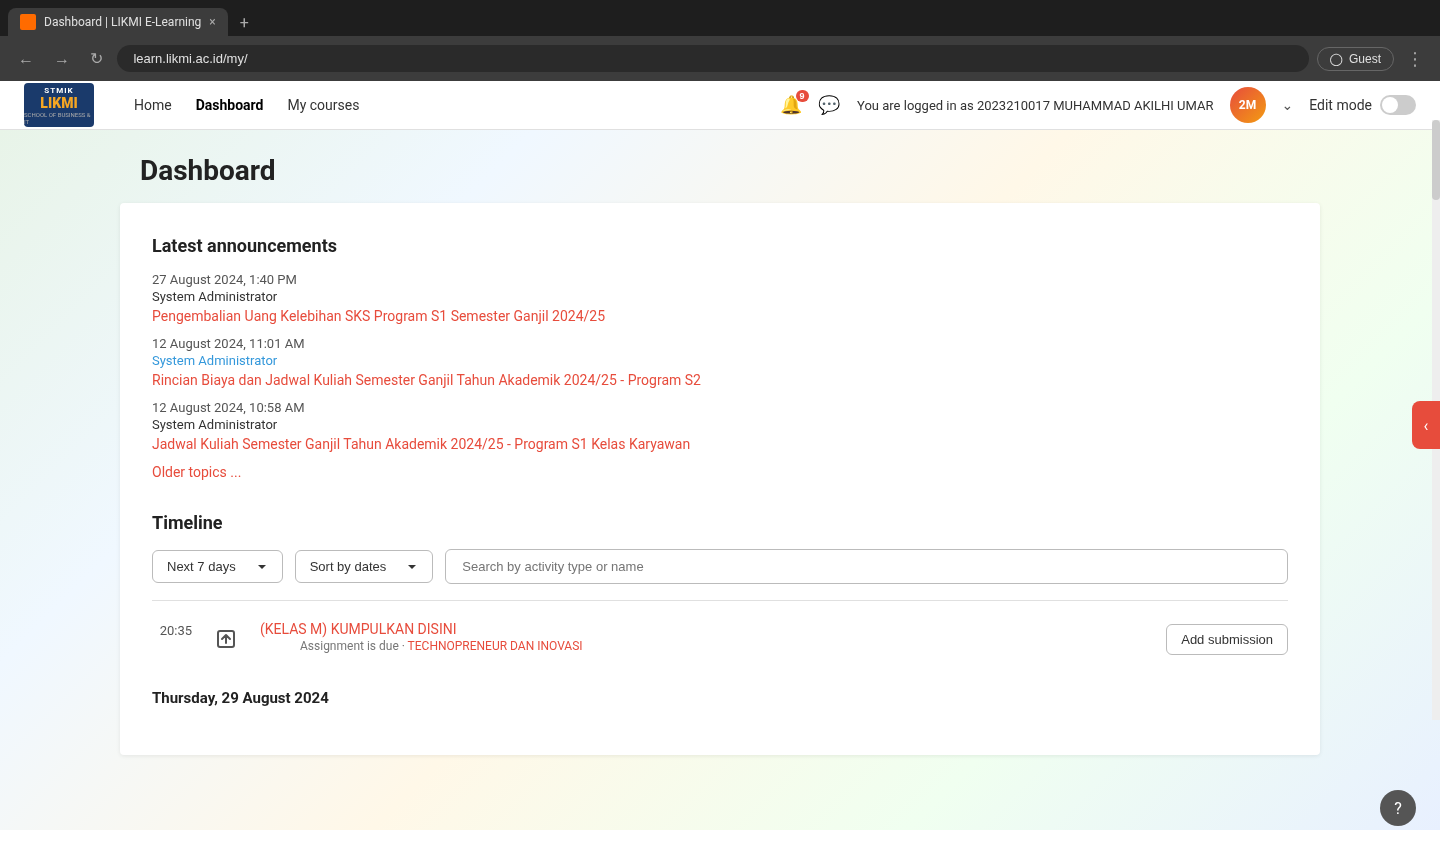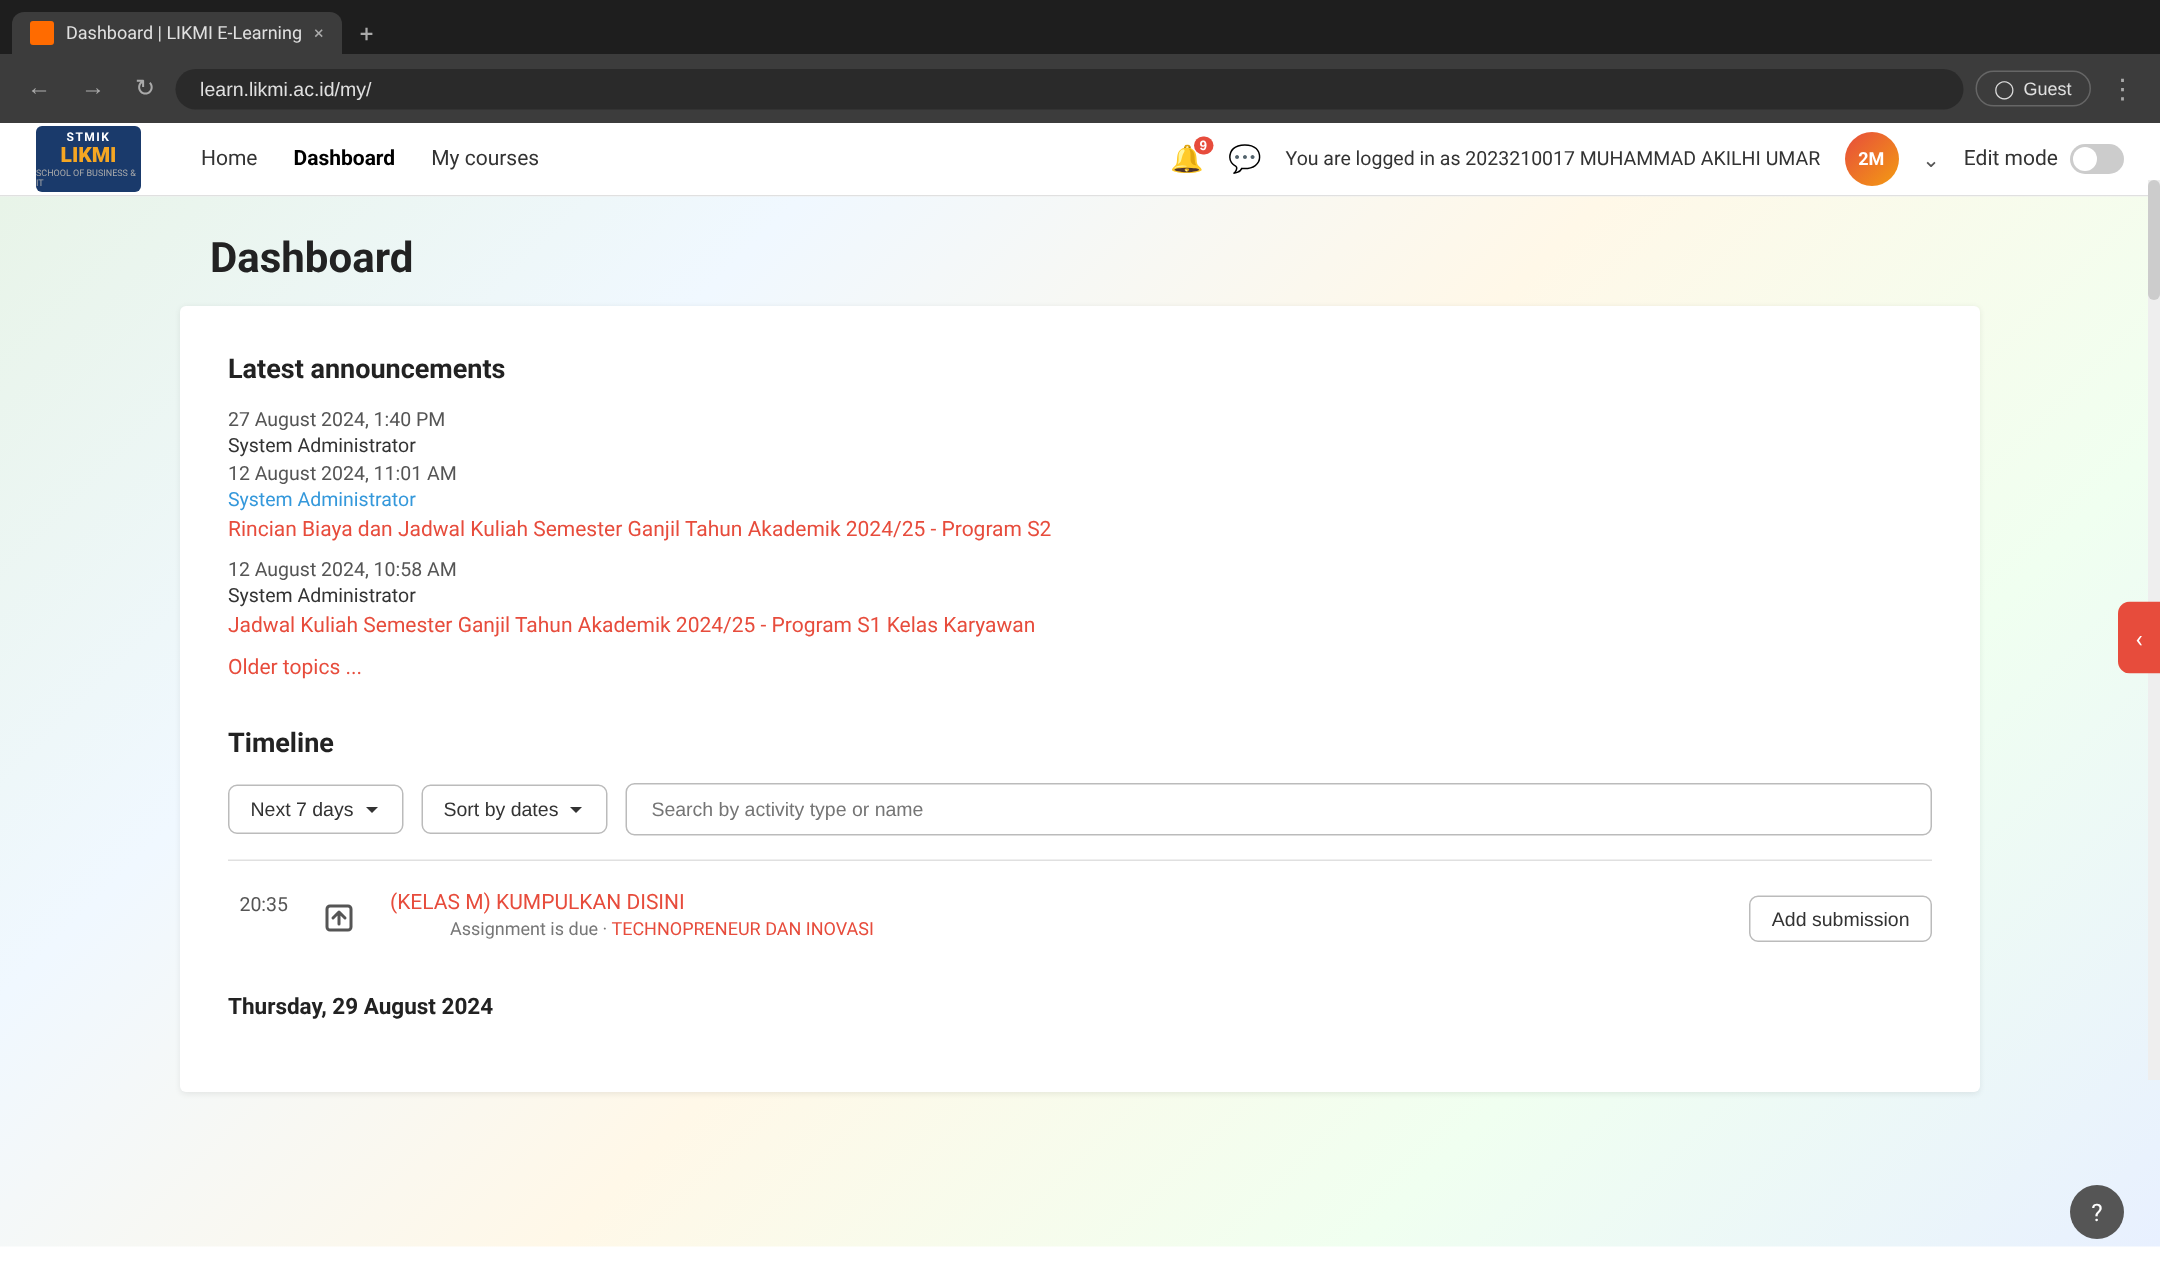--- a/index.html
+++ b/index.html
@@ -56,21 +56,21 @@
     .section-title { font-size: 18px; font-weight: 700; color: #222; margin-bottom: 16px; }
     .announcement-date { color: #555; font-size: 13px; margin-bottom: 2px; }
     .announcement-author { color: #333; font-size: 13px; margin-bottom: 4px; }
     .announcement-link { color: #e74c3c; font-size: 14px; text-decoration: none; margin-bottom: 12px; display: block; }
     .announcement-author-blue { color: #3498db; }
     .older-topics { color: #e74c3c; font-size: 14px; text-decoration: none; }
 
     
     .timeline-section { margin-top: 32px; }
     .timeline-controls { display: flex; align-items: center; gap: 12px; margin-top: 16px; margin-bottom: 16px; }
-    .dropdown-btn { display: flex; align-items: center; gap: 6px; padding: 8px 14px; border: 1.5px solid #bbb; border-radius: 6px; background: #fff; cursor: pointer; font-size: 13px; color: #333; }
+    .dropdown-btn { display: flex; align-items: center; gap: 20px; padding: 8px 14px; border: 1.5px solid #bbb; border-radius: 6px; background: #fff; cursor: pointer; font-size: 13px; color: #333; }
     .dropdown-btn svg { width: 12px; height: 12px; }
     .search-input { flex: 1; padding: 9px 16px; border: 1.5px solid #bbb; border-radius: 6px; font-size: 13px; color: #999; outline: none; }
     .timeline-divider { height: 1px; background: #e0e0e0; margin-bottom: 20px; }
 
     
     .timeline-day-header { font-size: 15px; font-weight: 700; color: #222; margin-bottom: 16px; }
     .timeline-entry { display: flex; align-items: flex-start; gap: 16px; margin-bottom: 16px; padding-bottom: 16px; }
     .entry-time { font-size: 13px; color: #555; min-width: 40px; text-align: right; margin-top: 2px; }
     .entry-icon { width: 36px; height: 36px; display: flex; align-items: center; justify-content: center; }
     .entry-icon svg { color: #555; }
@@ -153,20 +153,21 @@
 
     <div class="content-card">
 
       <section>
         <h2 class="section-title">Latest announcements</h2>
 
         
         <div>
           <p class="announcement-date">27 August 2024, 1:40 PM</p>
           <p class="announcement-author">System Administrator</p>
+          <a href="#" class="announcement-link">Pengembalian Uang Kelebihan SKS Program S1 Semester Ganjil 2024/25</a>
         </div>
 
         
         <div>
           <p class="announcement-date">12 August 2024, 11:01 AM</p>
           <p class="announcement-author">
             <span class="announcement-author-blue">System Administrator</span>
           </p>
           <a href="#" class="announcement-link">Rincian Biaya dan Jadwal Kuliah Semester Ganjil Tahun Akademik 2024/25 - Program S2</a>
         </div>

